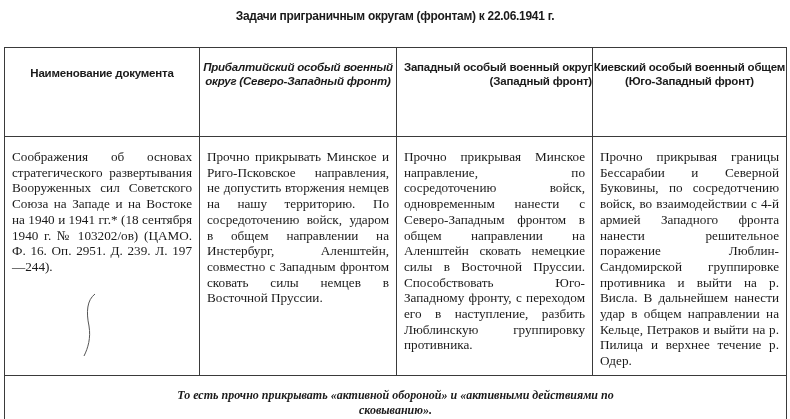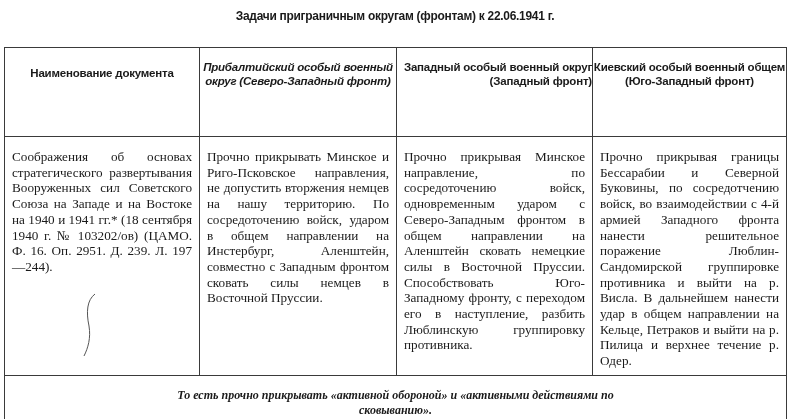--- a/index.html
+++ b/index.html
@@ -103,20 +103,20 @@
     <th class="c4">Киевский особый военный общем (Юго-Западный фронт)</th>
   </tr>
   <tr>
     <td class="body">
       <span>Соображения об основах стратегического развертывания Вооруженных сил Советского Союза на Западе и на Востоке на 1940 и 1941 гг.* (18 сентября 1940 г. № 103202/ов) (ЦАМО. Ф. 16. Оп. 2951. Д. 239. Л. 197—244).</span>
       <svg class="pen-mark" viewBox="0 0 14 66">
         <path d="M12 2 C4 8, 3 20, 6 34 C8 46, 5 56, 1 64" fill="none" stroke="#555" stroke-width="1"></path>
       </svg>
     </td>
     <td class="body">Прочно прикрывать Минское и Риго-Псковское направления, не допустить вторжения немцев на нашу территорию. По сосредоточению войск, ударом в общем направлении на Инстербург, Аленштейн, совместно с Западным фронтом сковать силы немцев в Восточной Пруссии.</td>
-    <td class="body">Прочно прикрывая Минское направление, по сосредоточению войск, одновременным ударом с Северо-Западным фронтом в общем направлении на Аленштейн сковать немецкие силы в Восточной Пруссии. Способствовать Юго-Западному фронту, с переходом его в наступление, разбить Люблинскую группировку противника.</td>
+    <td class="body">Прочно прикрывая Минское направление, по сосредоточению войск, одновременным нанести с Северо-Западным фронтом в общем направлении на Аленштейн сковать немецкие силы в Восточной Пруссии. Способствовать Юго-Западному фронту, с переходом его в наступление, разбить Люблинскую группировку противника.</td>
     <td class="body">Прочно прикрывая границы Бессарабии и Северной Буковины, по сосредотчению войск, во взаимодействии с 4-й армией Западного фронта нанести решительное поражение Люблин-Сандомирской группировке противника и выйти на р. Висла. В дальнейшем нанести удар в общем направлении на Кельце, Петраков и выйти на р. Пилица и верхнее течение р. Одер.</td>
   </tr>
   <tr>
     <td class="footer" colspan="4">То есть прочно прикрывать «активной обороной» и «активными действиями по сковыванию».</td>
   </tr>
 </tbody>
   </table>
 
 </body></html>

